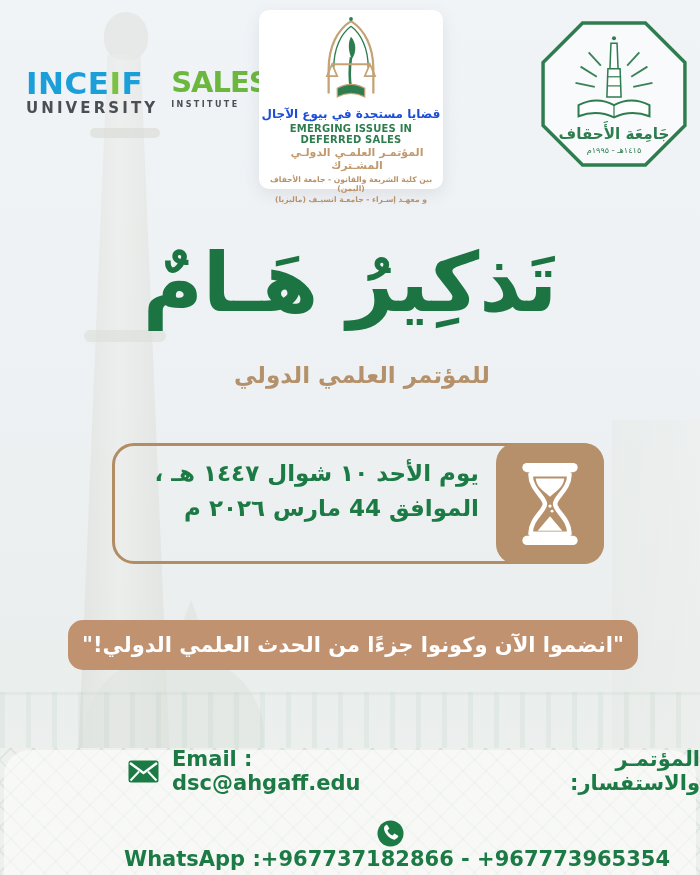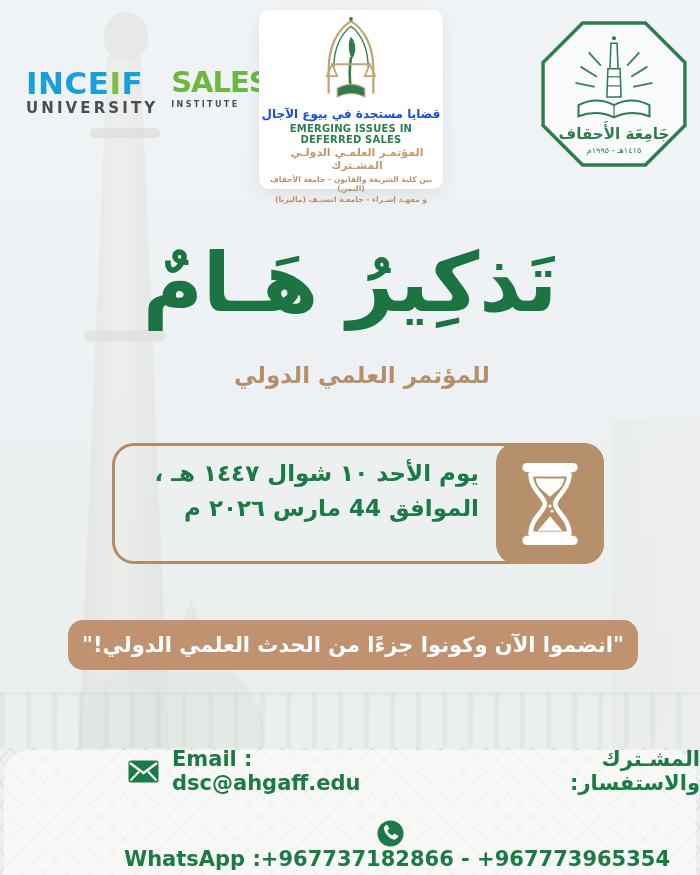--- a/index.html
+++ b/index.html
@@ -216,21 +216,21 @@
 
   <div class="contact-row row-email">
     <span class="icon-box">
       <svg width="31" height="23" viewBox="0 0 31 23">
         <rect x="0.5" y="0.5" width="30" height="22" rx="2.5" fill="#1c7a45"></rect>
         <path d="M2 3 L15.5 13 L29 3" fill="none" stroke="#ffffff" stroke-width="2.4"></path>
         <path d="M2.5 20.5 L11 11.5 M28.5 20.5 L20 11.5" stroke="#ffffff" stroke-width="2"></path>
       </svg>
     </span>
     <span class="contact-text">Email : dsc@ahgaff.edu</span>
-    <span class="inquiry">المشـترك والاستفسار:</span>
+    <span class="inquiry">المؤتمـر والاستفسار:</span>
   </div>
 
   <div class="contact-row row-wa">
     <span class="icon-box">
       <svg width="27" height="27" viewBox="0 0 28 28">
         <circle cx="14" cy="14" r="13.5" fill="#1c7a45"></circle>
         <path d="M19.8 21.3c-6 0-13.1-7.1-13.1-13.1 0-1.2.5-2.2 1.2-2.9l2.1-1.4 2.8 4.6-2.2 2.2c.9 2.6 3 4.7 5.6 5.6l2.2-2.2 4.6 2.8-1.4 2.1c-.7.7-1.7 1.2-2.9 1.2 Z" fill="#ffffff" transform="scale(0.92) translate(1.2,1.2)"></path>
       </svg>
     </span>
     <span class="contact-text">WhatsApp :+967737182866  -  +967773965354</span>

